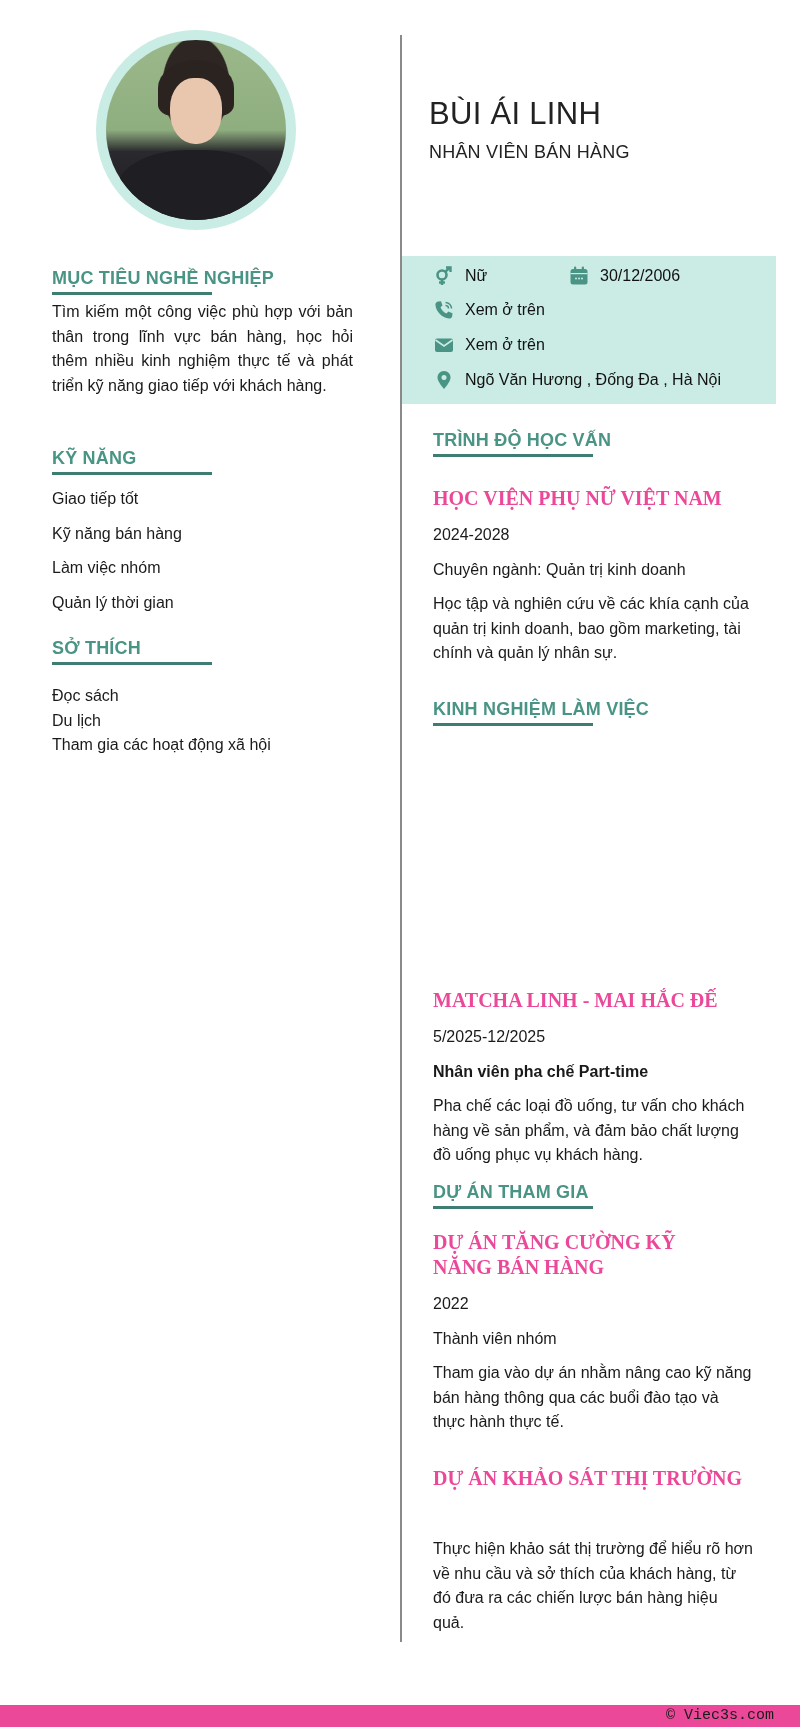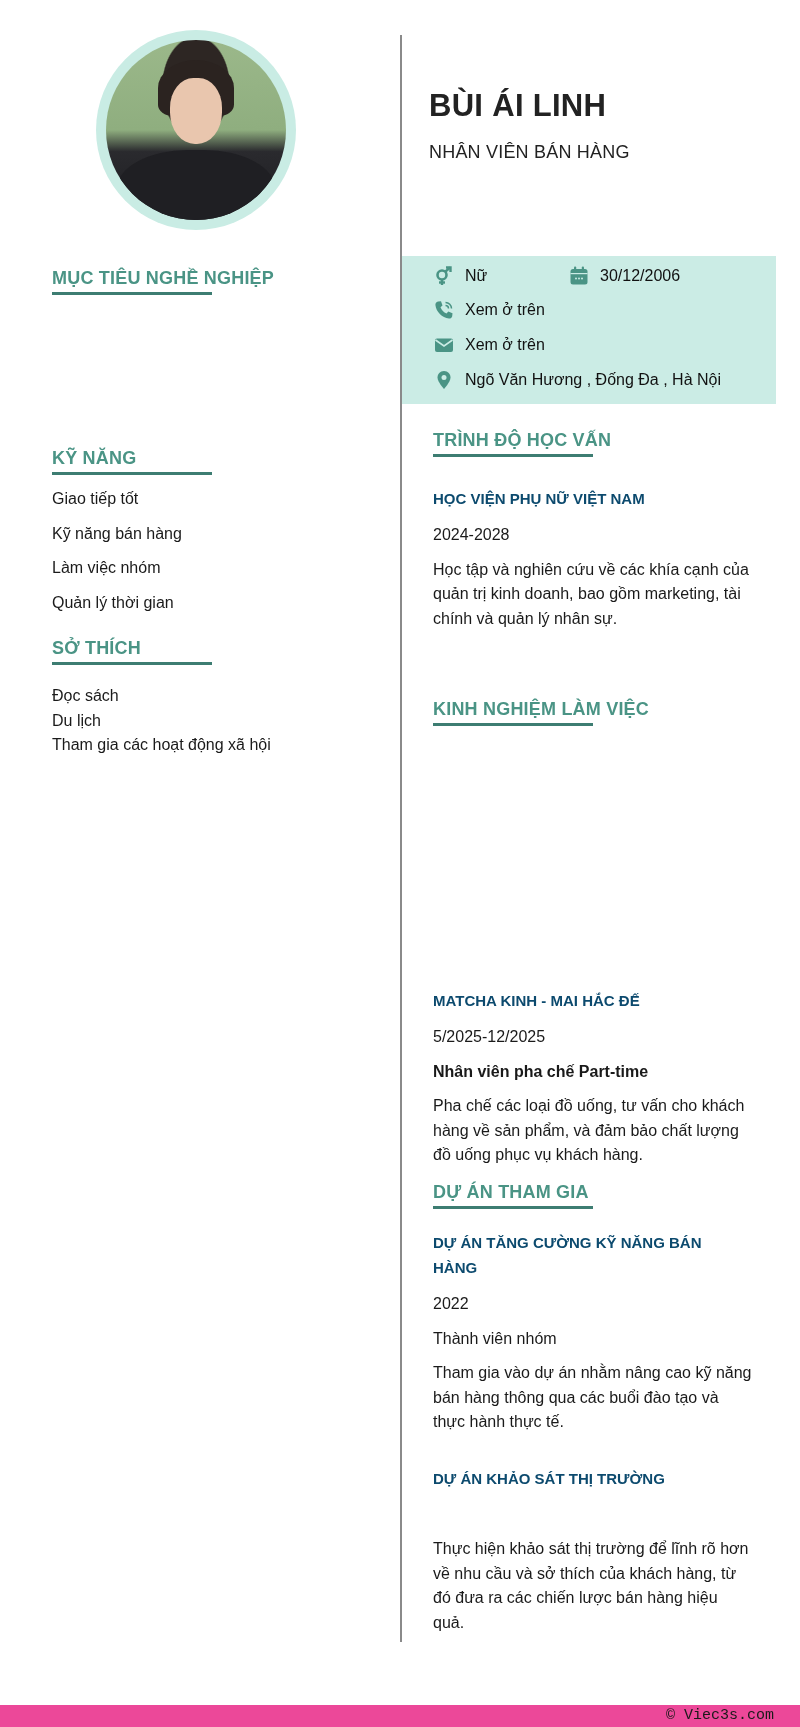--- a/index.html
+++ b/index.html
@@ -46,30 +46,30 @@
   }
   .skills-title { position: absolute; left: 52px; top: 448px; }
   .skill-item { position: absolute; left: 52px; font-size: 16px; color: #1a1a1a; }
   .hobby-title { position: absolute; left: 52px; top: 638px; }
   .hobby-list { position: absolute; left: 52px; top: 684px; font-size: 16px; line-height: 24.5px; }
 
   
   .divider { position: absolute; left: 400px; top: 35px; width: 2px; height: 1607px; background: #8a8a8a; }
 
   
-  .name { position: absolute; left: 429px; top: 88px; font-size: 31px; font-weight: bold; color: #222; letter-spacing: 0.3px; }
+  .name { position: absolute; left: 429px; top: 96px; font-size: 31px; font-weight: normal; color: #222; letter-spacing: 0.3px; }
   .role { position: absolute; left: 429px; top: 142px; font-size: 18px; color: #222; letter-spacing: 0.2px; }
 
   .info-box { position: absolute; left: 402px; top: 256px; width: 374px; height: 148px; background: #cbece5; }
   .info-row { position: absolute; display: flex; align-items: center; font-size: 16px; color: #111; }
   .info-row .ic { width: 22px; height: 20px; margin-right: 10px; display: inline-flex; align-items: center; justify-content: center; color: #4a9485; }
 
   .r-block { position: absolute; left: 433px; width: 320px; }
   .r-title { position: absolute; left: 433px; }
-  .entry-name { font-weight: bold; font-size: 15px; color: #0c4a6e; line-height: 25px; }
+  .entry-name { font-weight: bold; font-size: 20px; color: #ec4899; line-height: 25px; font-family: Liberation Serif, serif; }
   .entry-line { font-size: 16px; color: #1a1a1a; line-height: 24.5px; }
 
   .footer { position: absolute; left: 0; top: 1705px; width: 800px; height: 22px; background: #ec4899; }
   .footer-text {
     position: absolute; right: 26px; top: 2px; font-family: "Liberation Mono", "DejaVu Sans Mono", monospace;
     font-size: 15px; color: #1a1a1a;
   }
 </style>
 </head>
 <body>
@@ -77,20 +77,21 @@
 <div class="page">
 
   <div class="avatar-ring"></div>
   <div class="avatar">
     <div class="jacket"></div>
     <div class="hair"></div>
     <div class="face"></div>
   </div>
 
   <div class="section-title obj-title">MỤC TIÊU NGHỀ NGHIỆP</div>
+  <p class="obj-text">Tìm kiếm một công việc phù hợp với bản thân trong lĩnh vực bán hàng, học hỏi thêm nhiều kinh nghiệm thực tế và phát triển kỹ năng giao tiếp với khách hàng.</p>
 
   <div class="section-title skills-title">KỸ NĂNG</div>
   <div class="skill-item" style="top:490px;">Giao tiếp tốt</div>
   <div class="skill-item" style="top:525px;">Kỹ năng bán hàng</div>
   <div class="skill-item" style="top:559px;">Làm việc nhóm</div>
   <div class="skill-item" style="top:594px;">Quản lý thời gian</div>
 
   <div class="section-title hobby-title">SỞ THÍCH</div>
   <div class="hobby-list">
     <div>Đọc sách</div>
@@ -161,40 +162,41 @@
           <circle cx="10" cy="7.5" r="2.5" fill="#cbece5"></circle>
         </svg>
     </span>
     <span>Ngõ Văn Hương , Đống Đa , Hà Nội</span>
   </div>
 
   <div class="section-title r-title" style="top:430px;">TRÌNH ĐỘ HỌC VẤN</div>
   <div class="r-block" style="top:486px;">
     <div class="entry-name">HỌC VIỆN PHỤ NỮ VIỆT NAM</div>
     <div class="entry-line" style="margin-top:12px;">2024-2028</div>
+    <div class="entry-line" style="margin-top:10px;">Chuyên ngành: Quản trị kinh doanh</div>
     <div class="entry-line" style="margin-top:10px; width:320px;">Học tập và nghiên cứu về các khía cạnh của quản trị kinh doanh, bao gồm marketing, tài chính và quản lý nhân sự.</div>
   </div>
 
   <div class="section-title r-title" style="top:699px;">KINH NGHIỆM LÀM VIỆC</div>
   <div class="r-block" style="top:988px;">
-    <div class="entry-name">MATCHA KINH - MAI HẮC ĐẾ</div>
+    <div class="entry-name">MATCHA LINH - MAI HẮC ĐẾ</div>
     <div class="entry-line" style="margin-top:12px;">5/2025-12/2025</div>
     <div class="entry-line" style="margin-top:10px;font-weight:bold;">Nhân viên pha chế Part-time</div>
     <div class="entry-line" style="margin-top:10px; width:320px;">Pha chế các loại đồ uống, tư vấn cho khách hàng về sản phẩm, và đảm bảo chất lượng đồ uống phục vụ khách hàng.</div>
   </div>
 
   <div class="section-title r-title" style="top:1182px;">DỰ ÁN THAM GIA</div>
   <div class="r-block" style="top:1230px; width:290px;">
     <div class="entry-name">DỰ ÁN TĂNG CƯỜNG KỸ NĂNG BÁN HÀNG</div>
     <div class="entry-line" style="margin-top:12px;">2022</div>
     <div class="entry-line" style="margin-top:10px;">Thành viên nhóm</div>
     <div class="entry-line" style="margin-top:10px; width:320px;">Tham gia vào dự án nhằm nâng cao kỹ năng bán hàng thông qua các buổi đào tạo và thực hành thực tế.</div>
   </div>
   <div class="r-block" style="top:1466px;">
     <div class="entry-name">DỰ ÁN KHẢO SÁT THỊ TRƯỜNG</div>
     <div class="entry-line" style="margin-top:12px; height:24px;"></div>
-    <div class="entry-line" style="margin-top:10px; width:320px;">Thực hiện khảo sát thị trường để lĩnh rõ hơn về nhu cầu và sở thích của khách hàng, từ đó đưa ra các chiến lược bán hàng hiệu quả.</div>
+    <div class="entry-line" style="margin-top:10px; width:320px;">Thực hiện khảo sát thị trường để hiểu rõ hơn về nhu cầu và sở thích của khách hàng, từ đó đưa ra các chiến lược bán hàng hiệu quả.</div>
   </div>
 
   <div class="footer">
     <span class="footer-text">© Viec3s.com</span>
   </div>
 </div>
 
 </body></html>

